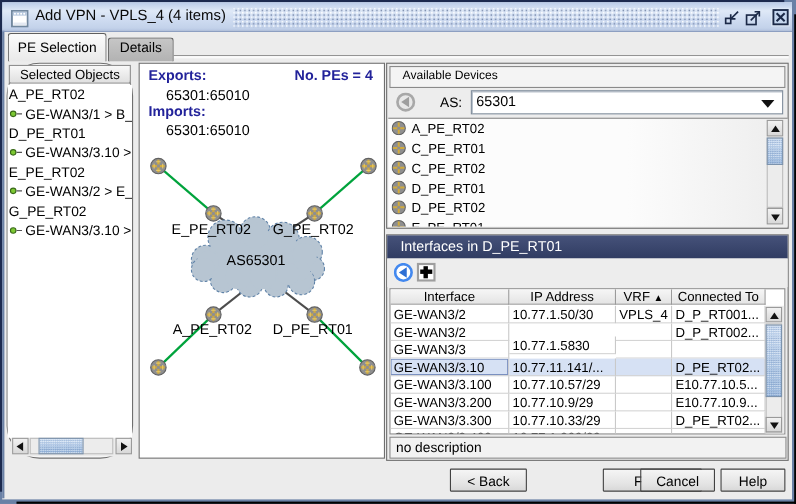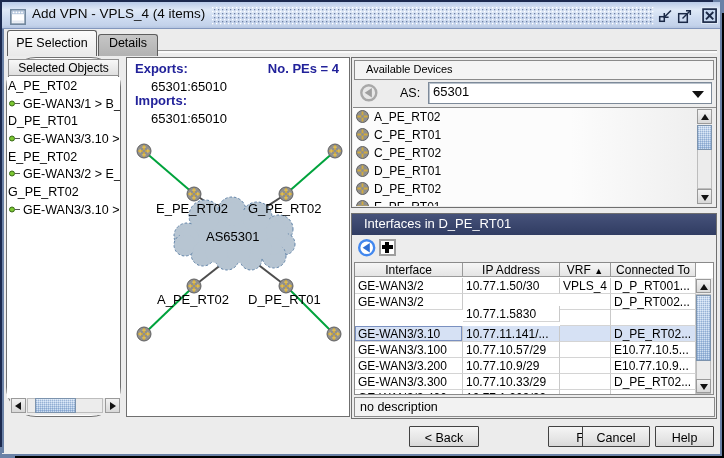--- a/index.html
+++ b/index.html
@@ -327,20 +327,21 @@
       <div class="td" style="left:0px;top:15px;width:108px;">GE-WAN3/2</div>
       <div class="td" style="left:108px;top:15px;width:97px;">10.77.1.50/30</div>
       <div class="td" style="left:205px;top:15px;width:51px;">VPLS_4</div>
       <div class="td" style="left:256px;top:15px;width:85px;">D_P_RT001...</div>
 
       <div class="td" style="left:0px;top:31px;width:108px;">GE-WAN3/2</div>
       <div class="td" style="left:108px;top:43px;width:97px;">10.77.1.5830</div>
       <div class="td" style="left:205px;top:31px;width:51px;"></div>
       <div class="td" style="left:256px;top:31px;width:85px;">D_P_RT002...</div>
 
+      <div class="td" style="left:0px;top:47px;width:108px;">GE-WAN3/3</div>
       <div class="td" style="left:205px;top:47px;width:51px;"></div>
       <div class="td" style="left:256px;top:47px;width:85px;"></div>
 
       <div class="td sel" style="left:0px;top:63px;width:108px;box-shadow:inset 0 0 0 1px #7a90c0;">GE-WAN3/3.10</div>
       <div class="td sel" style="left:108px;top:63px;width:97px;">10.77.11.141/...</div>
       <div class="td sel" style="left:205px;top:63px;width:51px;"></div>
       <div class="td sel" style="left:256px;top:63px;width:85px;">D_PE_RT02...</div>
 
       <div class="td" style="left:0px;top:79px;width:108px;">GE-WAN3/3.100</div>
       <div class="td" style="left:108px;top:79px;width:97px;">10.77.10.57/29</div>

